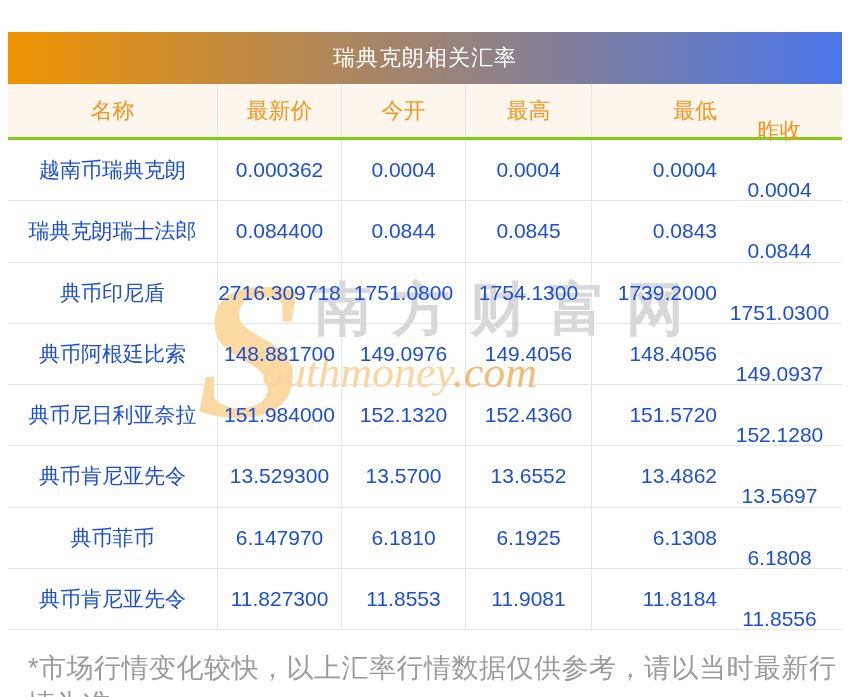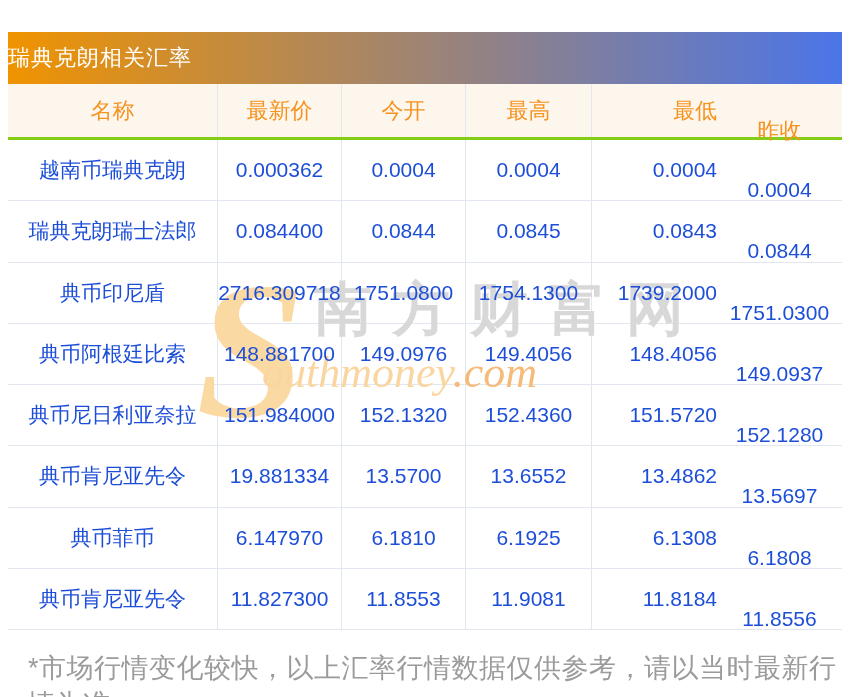--- a/index.html
+++ b/index.html
@@ -5,21 +5,21 @@
   * { margin:0; padding:0; box-sizing:border-box; }
   html,body { background:#ffffff; }
   body { font-family:"Liberation Sans","DejaVu Sans",sans-serif; }
   .page {
     position:relative; width:850px; height:697px; background:#ffffff; overflow:hidden;
   }
   .table-card {
     position:absolute; left:8px; top:32px; width:834px;
   }
   .title-bar {
-    height:52px; display:flex; align-items:center; 
+    height:52px; display:flex; align-items:center; justify-content:center;
     background:linear-gradient(to right,#f09300,#4b75e8);
   }
   .title-bar span { color:#ffffff; font-size:22px; letter-spacing:1px; }
   .row { display:flex; width:834px; }
   .row.header {
     height:56px; background:#fdf6ed; border-bottom:3px solid #84cc16;
   }
   .row.data { height:61.25px; background:transparent; border-bottom:1px solid #e1e6ef; }
   .cell {
     display:flex; align-items:center; justify-content:center;
@@ -184,21 +184,21 @@
       <div class="cell c5">
           <span>152.1280</span>
         </div>
     </div>
 
     <div class="row data">
       <div class="cell c0 vline">
           <span>典币肯尼亚先令</span>
         </div>
       <div class="cell c1 vline">
-          <span>19.881334</span>
+          <span>13.529300</span>
         </div>
       <div class="cell c2 vline">
           <span>13.5700</span>
         </div>
       <div class="cell c3 vline">
           <span>13.6552</span>
         </div>
       <div class="cell c4">
           <span>13.4862</span>
         </div>

